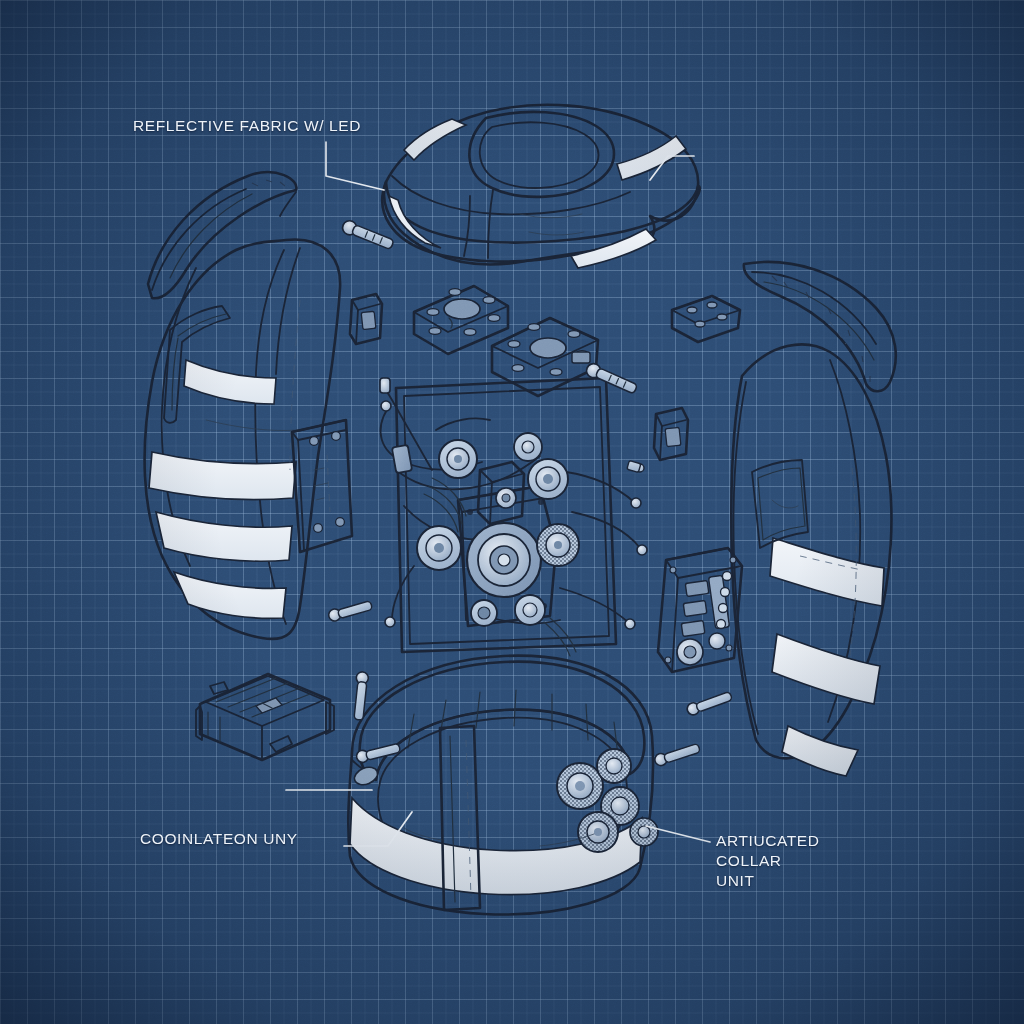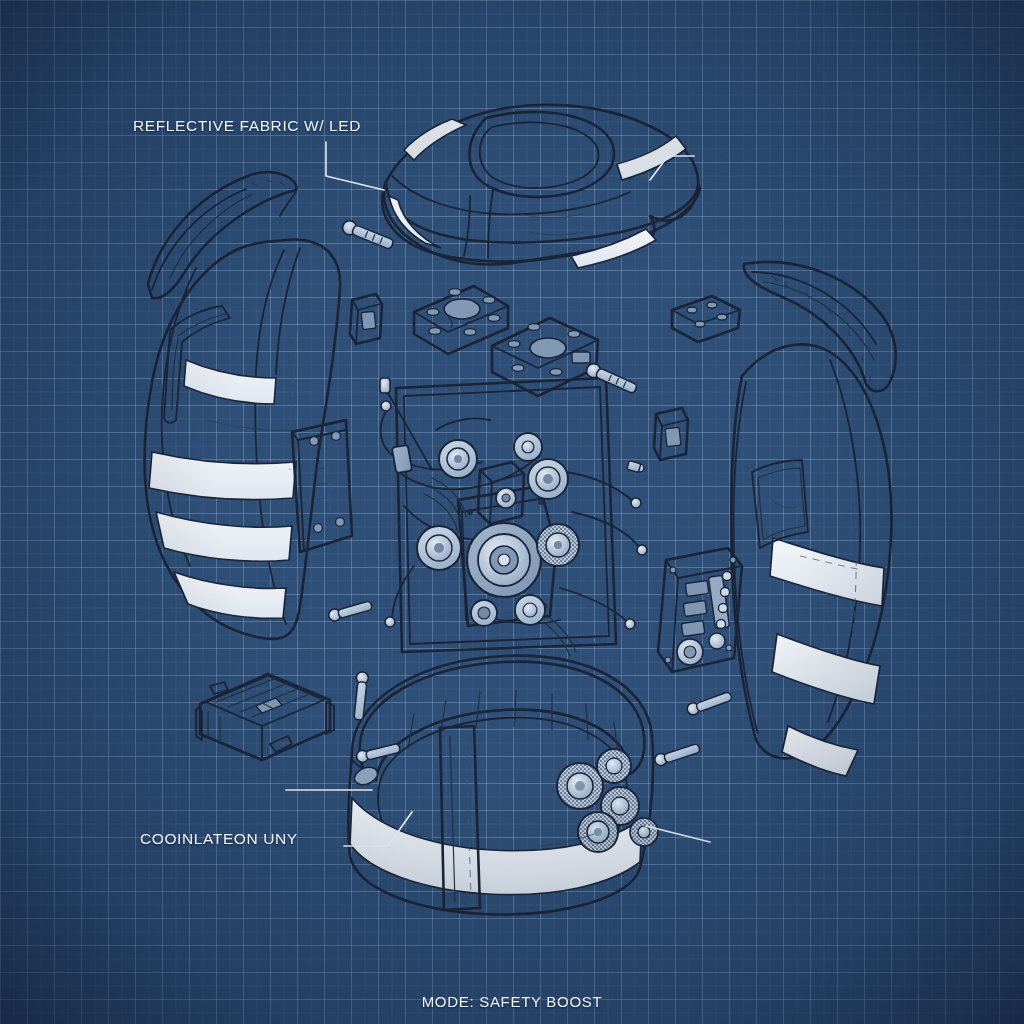--- a/index.html
+++ b/index.html
@@ -623,16 +623,18 @@
   </svg>
 
   <div class="vignette"></div>
 
   <div class="label" style="left:133px; top:116px;text-align:right;">REFLECTIVE FABRIC W/ LED</div>
 
 
   <div class="label" style="left:140px; top:783px;margin-top:46px;">COOINLATEON UNY</div>
 
 
-
-  <div id="footer-mode">MODE: SAFETY BOOST</div>
+  <div class="label" style="left:716px; top:831px;">ARTIUCATED
+COLLAR
+UNIT</div>
+
 
 </div>
 
 </body></html>

